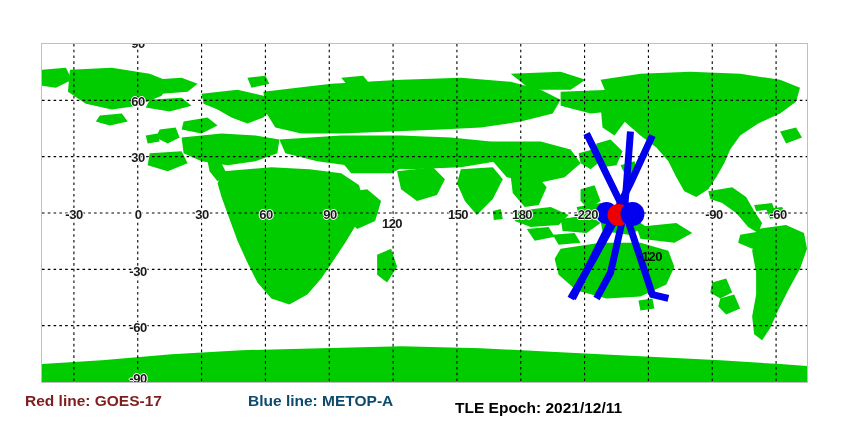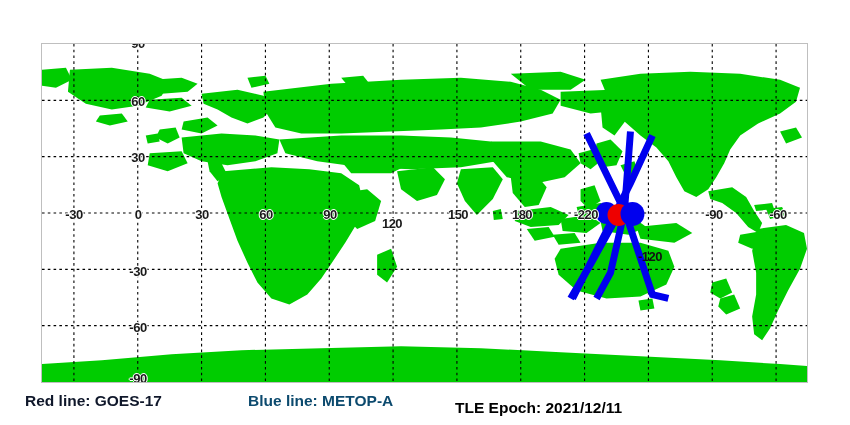--- a/index.html
+++ b/index.html
@@ -49,21 +49,21 @@
   
   #caption{
     position:absolute;left:0;top:392px;width:850px;height:33px;
   }
   .cap-item{
     position:absolute;top:0;
     font-size:15.5px;font-weight:bold;
     font-family:"Liberation Sans",sans-serif;
     white-space:nowrap;
   }
-  #cap-red{left:25px;color:#0f172a;}
+  #cap-red{left:25px;color:#7f1d1d;}
   #cap-blue{left:248px;color:#0c4a6e;}
   #cap-epoch{left:455px;color:#000000;margin-top:7px;}
 </style>
 </head>
 <body>
 
 <div id="map-panel">
 
   <svg id="map-svg" viewBox="0 0 767 340" preserveAspectRatio="none">
 

